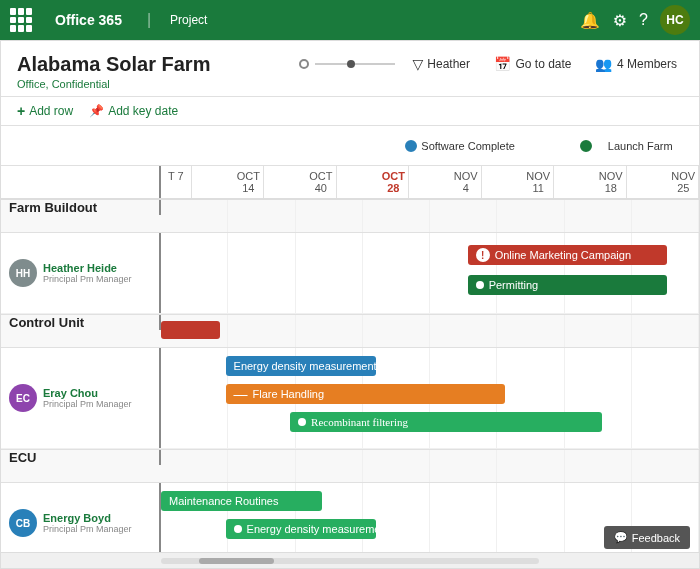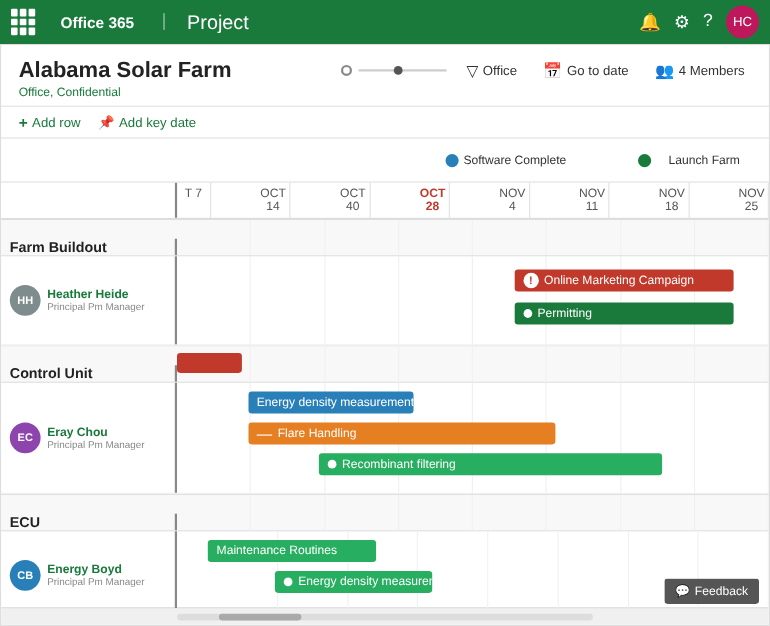--- a/index.html
+++ b/index.html
@@ -15,29 +15,29 @@
       color: white;
       gap: 13px;
     }
     .nav-grid-icon {
       width: 24px; height: 24px; margin-right: 8px;
       display: grid; grid-template-columns: repeat(3,6px); gap: 2px;
     }
     .nav-grid-icon span { background: white; border-radius: 1px; }
     .nav-title { font-size: 14px; font-weight: 600; margin-right: 6px; }
     .nav-separator { color: rgba(255,255,255,0.5); margin: 0 6px; }
-    .nav-project { font-size: 18px; }
+    .nav-project { font-size: 12px; }
     .nav-spacer { flex: 1; }
     .nav-icons { display: flex; align-items: center; gap: 12px; }
     .nav-icon-btn { color: white; font-size: 16px; cursor: pointer; text-decoration: none; }
     .nav-avatar {
       width: 30px; height: 30px; border-radius: 50%;
-      background: #be185d; color: white;
+      background: #4d7c0f; color: white;
       display: flex; align-items: center; justify-content: center;
-      font-size: 12px; font-weight: 400;
+      font-size: 12px; font-weight: 700;
     }
 
     
     .main {
       background: white;
       height: calc(569px - 40px);
       display: flex;
       flex-direction: column;
       border: 1px solid #ddd;
     }
@@ -131,21 +131,21 @@
       overflow-y: auto;
     }
 
     .gantt-section {
       border-bottom: 1px solid #e0e0e0;
     }
 
     .section-header-row {
       display: flex;
       min-height: 32px;
-      align-items: flex-end;
+      align-items: flex-start;
       background: #f8f8f8;
       border-bottom: 1px solid #e0e0e0;
     }
     .section-label {
       width: 160px; min-width: 160px;
       padding: 0 8px;
       font-size: 13px; font-weight: 700; color: #222;
       border-right: 2px solid #888;
     }
     .section-bar-area {
@@ -291,21 +291,21 @@
       </div>
       <div class="toolbar-right">
         <div class="zoom-control">
           <div class="zoom-dot"></div>
           <div class="zoom-line">
               <div style="position:absolute;left:40%;top:-3px;width:8px;height:8px;border-radius:50%;background:#555;"></div>
             </div>
         </div>
         <button class="toolbar-btn">
           <span class="btn-icon">▽</span>
-          <span>Office</span>
+          <span>Heather</span>
         </button>
         <button class="toolbar-btn">
           <span class="btn-icon">📅</span>
           <span>Go to date</span>
         </button>
         <button class="toolbar-btn">
           <span class="btn-icon">👥</span>
           <span>4 Members</span>
         </button>
       </div>
@@ -440,21 +440,21 @@
 
             <div class="task-bar blue" style="left:12%; width:28%; top:8px;">
               <span>Energy density measurement</span>
             </div>
 
             <div class="task-bar orange" style="left:12%; width:52%; top:36px;">
               <span style="margin-right:5px; font-size:14px;">—</span>
               <span>Flare Handling</span>
             </div>
 
-            <div class="task-bar dark-green" style="left:24%; width:58%; top:64px;">
+            <div class="task-bar dark-green" style="left:24%; width:58%; top:64px;font-family:Liberation Serif, serif;">
               <div class="task-dot"></div>
               <span>Recombinant filtering</span>
             </div>
           </div>
         </div>
       </div>
 
       <div class="gantt-section">
         <div class="section-header-row">
           <div class="section-label">ECU</div>
@@ -472,21 +472,21 @@
           </div>
         </div>
         <div class="person-row" style="min-height:80px;">
           <div class="person-label">
             <div class="person-avatar" style="background:#2980b9;">CB</div>
             <div class="person-info">
               <span class="person-name">Energy Boyd</span>
               <span class="person-role">Principal Pm Manager</span>
             </div>
           </div>
-          <div class="task-bar-area" style="position:relative; min-height:80px;margin-left:28px;">
+          <div class="task-bar-area" style="position:relative; min-height:80px;">
             <div class="grid-lines">
               <div class="grid-line-col"></div>
                 <div class="grid-line-col"></div>
               <div class="grid-line-col"></div>
                 <div class="grid-line-col"></div>
               <div class="grid-line-col"></div>
                 <div class="grid-line-col"></div>
               <div class="grid-line-col"></div>
                 <div class="grid-line-col"></div>
             </div>

